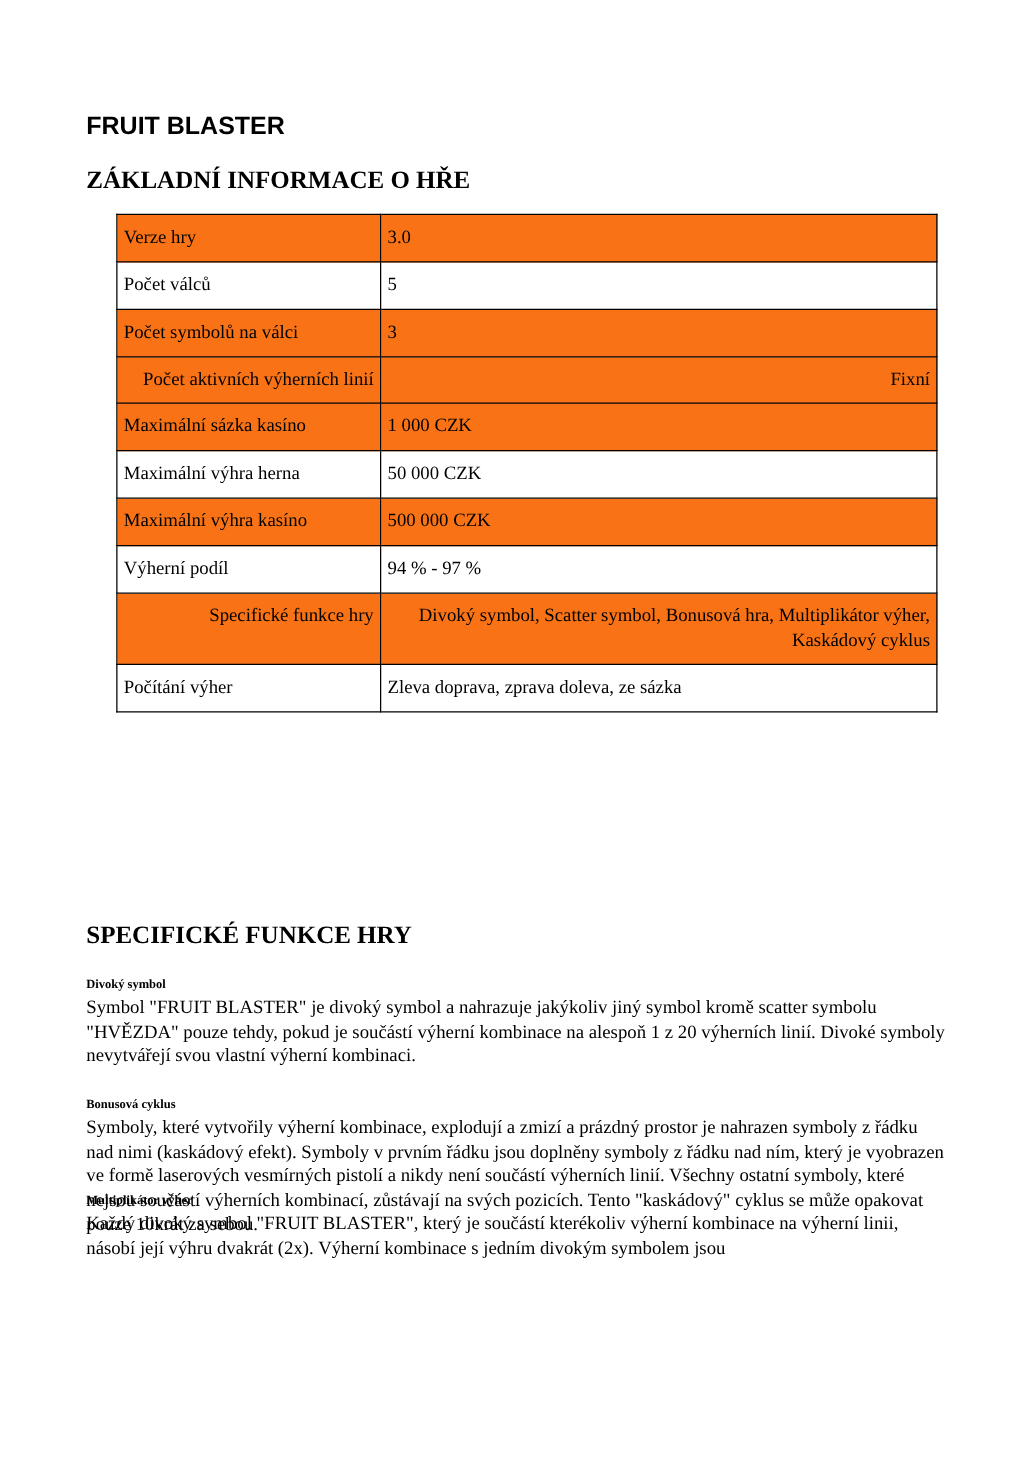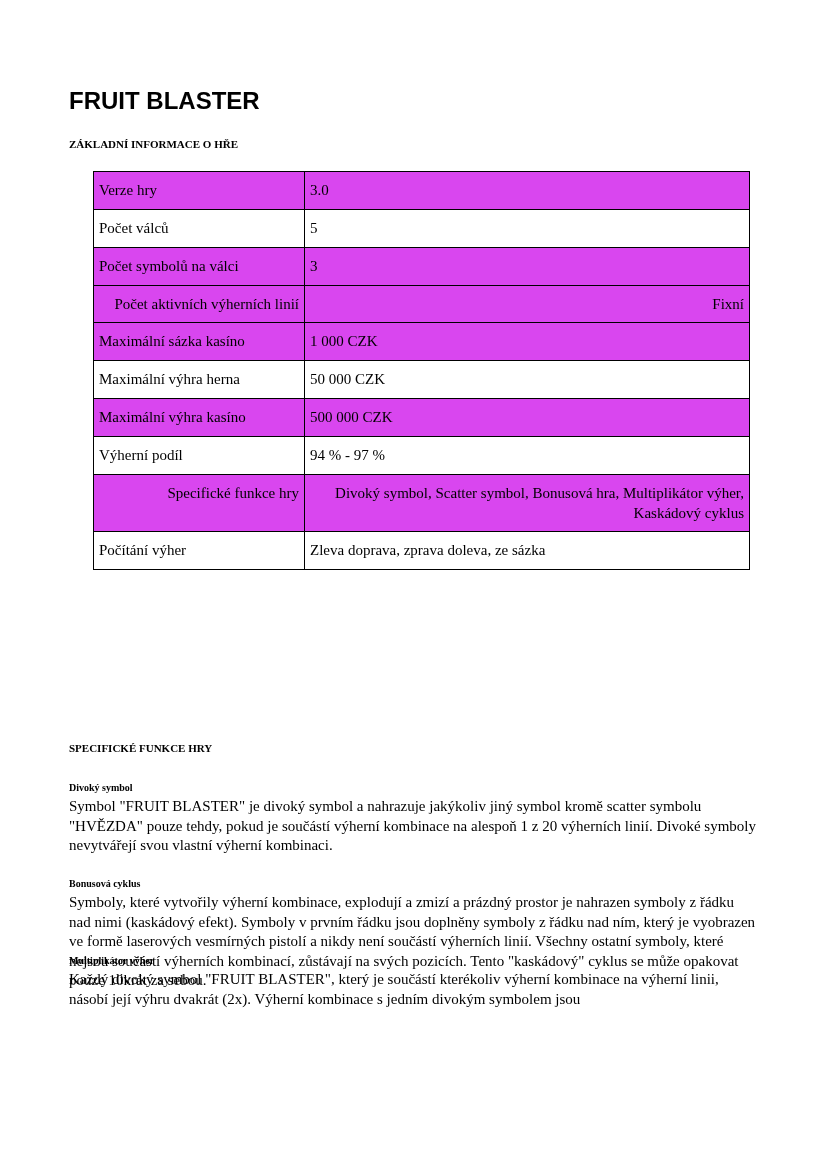--- a/index.html
+++ b/index.html
@@ -8,42 +8,42 @@
       height: 1169px;
       position: relative;
       overflow: hidden;
       color: #000;
       font-family: "Liberation Serif", "DejaVu Serif", serif;
     }
     .page { position: absolute; left: 0; top: 0; width: 827px; height: 1169px; }
     .doc-title {
       position: absolute; left: 69px; top: 88px;
       font-family: "Liberation Sans", "DejaVu Sans", sans-serif;
-      font-weight: bold; font-size: 24px; line-height: 26px; margin: 0;
+      font-weight: bold; font-size: 20px; line-height: 26px; margin: 0;
     }
     .section-title {
       position: absolute; left: 69px;
-      font-weight: bold; font-size: 11px; line-height: 20px; margin: 0;
+      font-weight: bold; font-size: 20px; line-height: 20px; margin: 0;
     }
     .info-title { top: 134px; }
     .features-title { top: 738px; }
 
     table.info {
       position: absolute; left: 93px; top: 171px;
       width: 657px;
       border-collapse: collapse;
       font-size: 15px; line-height: 20px;
     }
     table.info td {
       border: 1px solid #000;
       vertical-align: top;
       padding: 8px 5px 9px 5px;
     }
     table.info td.label { width: 200px; }
-    table.info tr.shaded td { background: #d946ef; }
+    table.info tr.shaded td { background: #f97316; }
     table.info tr.tall td { padding-bottom: 8px; text-align: right; }
 
     .feature {
       position: absolute; left: 69px; width: 690px;
       font-size: 15px; line-height: 19.4px;
     }
     .feature h3 { margin: 0; font-size: 10px; font-weight: bold; line-height: 19.4px; }
     .feature p { margin: 0; }
     .f1 { top: 778px; }
     .f2 { top: 874px; }

